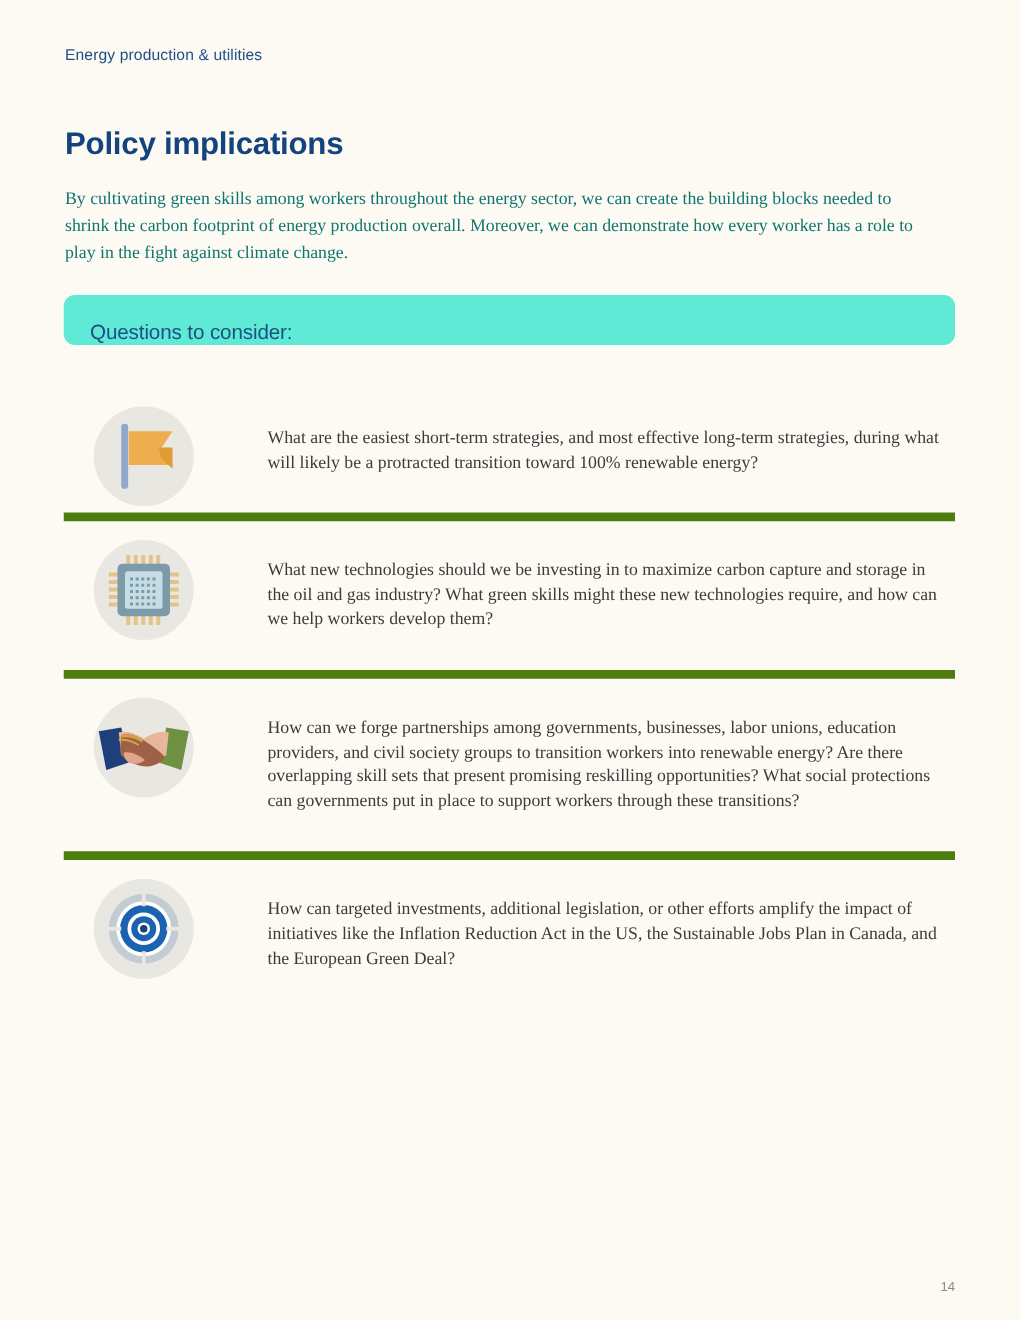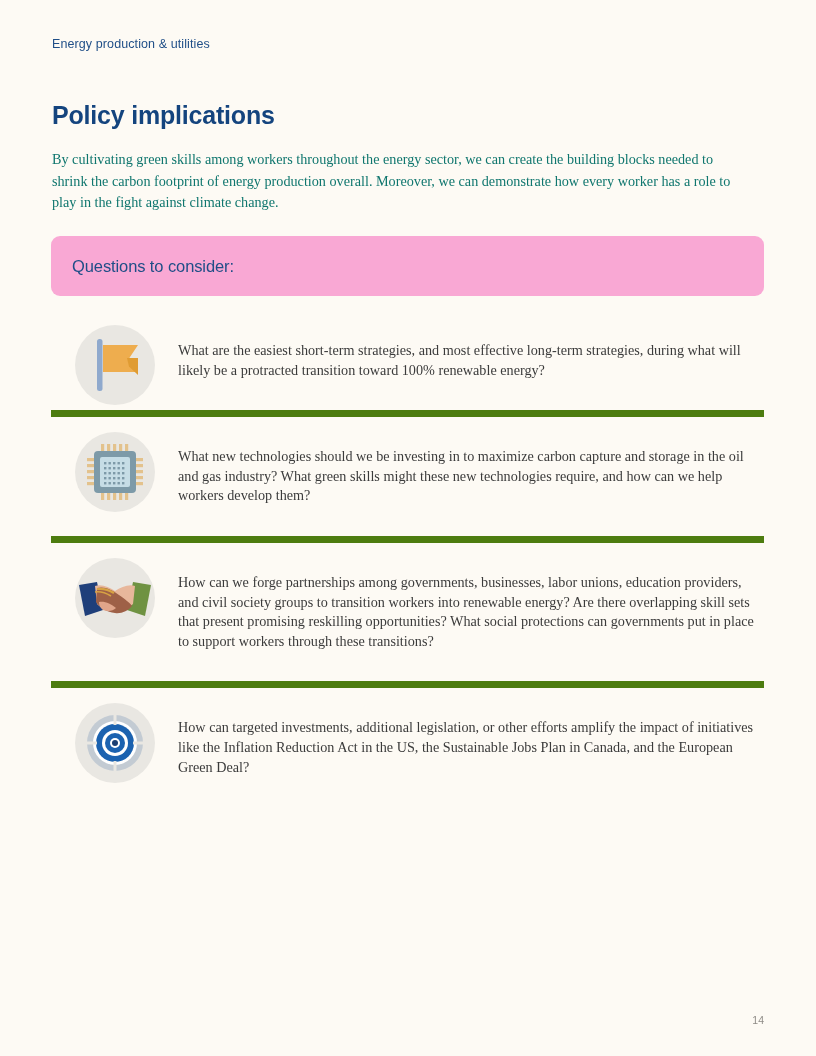--- a/index.html
+++ b/index.html
@@ -49,25 +49,25 @@
     font-family: "Liberation Serif", serif;
     font-size: 14.2px;
     line-height: 21.5px;
     color: #0f766e;
   }
   .banner {
     position: absolute;
     top: 236px;
     left: 51px;
     width: 713px;
-    height: 60px;
-    background: #f9a8d4;
+    height: 40px;
+    background: #5eead4;
     border-radius: 9px;
     display: flex;
-    align-items: center;
+    align-items: flex-end;
   }
   .banner-label {
     font-family: "Liberation Sans", sans-serif;
     font-size: 16.5px;
     color: #1f4e87;
     padding-left: 21px;
     letter-spacing: -0.1px;
   }
   .qlist {
     position: absolute;
@@ -100,29 +100,30 @@
   }
   .qtext {
     flex: 1;
     font-family: "Liberation Serif", serif;
     font-size: 14.2px;
     line-height: 19.6px;
     color: #3b3b3b;
     padding-top: 30px;
     padding-bottom: 28px;
     padding-right: 8px;
+    margin-left: 36px;
   }
   .r1 .qtext { padding-top: 31px; padding-bottom: 30px; }
   .r2 .qtext { padding-top: 30px; padding-bottom: 30px; }
   .r3 .qtext { padding-top: 30px; padding-bottom: 30px; }
   .r4 .qtext { padding-top: 30px; padding-bottom: 30px; }
   .folio {
     position: absolute;
     right: 52px;
-    bottom: 30px;
+    bottom: 20px;
     font-family: "Liberation Sans", sans-serif;
     font-size: 10.5px;
     color: #8e8b86;
   }
 </style>
 </head>
 <body>
 
 <div class="page">
 

